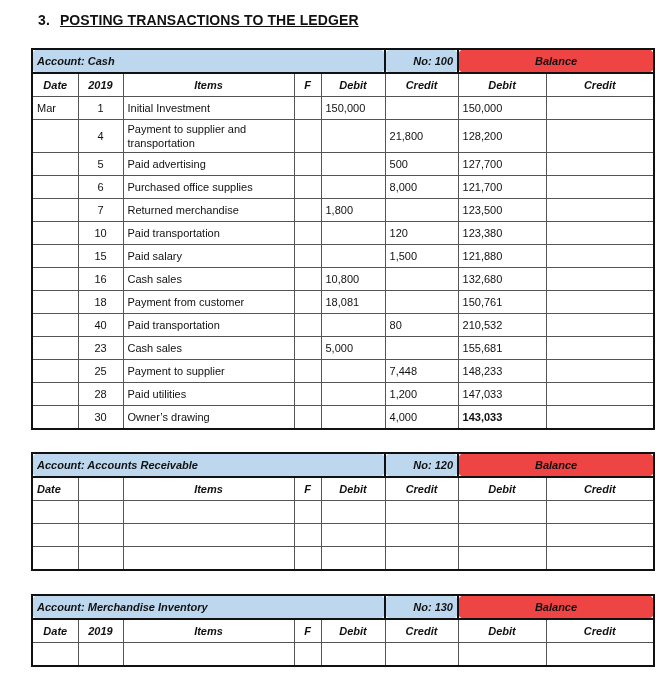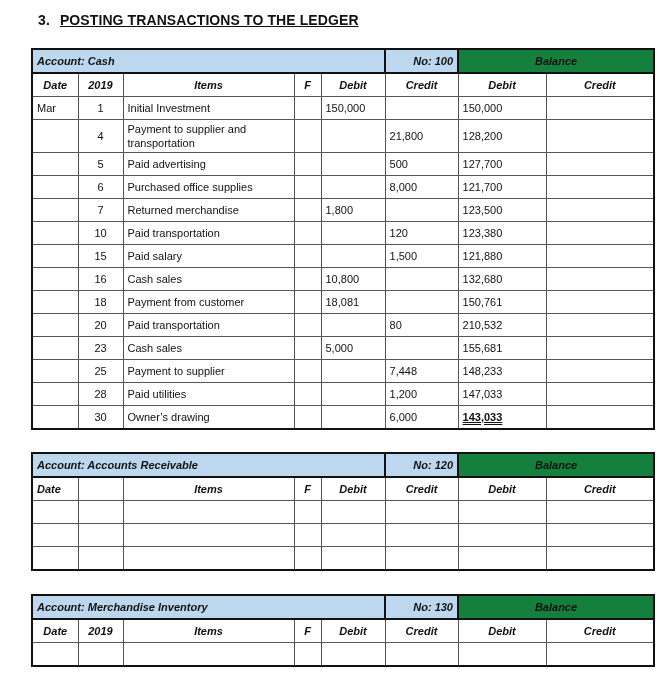--- a/index.html
+++ b/index.html
@@ -3,29 +3,29 @@
 <meta charset="utf-8">
 <style>
   html, body { margin: 0; padding: 0; background: #ffffff; }
   body { width: 671px; height: 698px; position: relative; font-family: "Liberation Sans", "DejaVu Sans", sans-serif; color: #111; overflow: hidden; }
   .title { position: absolute; left: 38px; top: 12px; font-size: 14px; font-weight: bold; letter-spacing: 0.1px; }
   .title .num { margin-right: 10px; }
   .title .txt { text-decoration: underline; }
   table.ledger { position: absolute; left: 31px; border-collapse: collapse; table-layout: fixed; border: 2px solid #111; font-size: 11px; }
   table.ledger td { border: 1px solid #555; padding: 0 4px; height: 22px; white-space: nowrap; overflow: hidden; }
   table.ledger td.wrap { white-space: normal; line-height: 14px; padding-top: 1px; padding-bottom: 1px; }
-  tr.acct td { height: 22px; font-weight: bold; font-style: italic; border-bottom: 2px solid #111; }
+  tr.acct td { height: 22px; font-weight: bold; font-style: italic; border-bottom: 2px solid #111; border-radius: 7px; }
   tr.acct td.blue { background: #bdd7ee; }
-  tr.acct td.bal { background: #15803d; text-align: center; border-left: 2px solid #111; }
+  tr.acct td.bal { background: #ef4444; text-align: center; border-left: 2px solid #111; }
   tr.acct td.no { border-left: 2px solid #111; text-align: right; }
   tr.hdr td { font-weight: bold; font-style: italic; text-align: center; margin-top: 39px; }
   tr.hdr td.l { text-align: left; }
   td.c { text-align: center; }
   td.r { text-align: left; }
-  td.total span { font-weight: bold; text-decoration: underline; text-decoration-style: double; }
+  td.total span { font-weight: bold; text-decoration-style: double; }
 </style>
 </head>
 <body>
 
 <div class="title">
   <span class="num">3.</span><span class="txt">POSTING TRANSACTIONS TO THE LEDGER</span>
 </div>
 
 <table class="ledger" style="top:48px; width:624px;">
   <colgroup>
@@ -139,21 +139,21 @@
     <td class="c">18</td>
     <td>Payment from customer</td>
     <td></td>
     <td class="r">18,081</td>
     <td class="r"></td>
     <td class="r">150,761</td>
     <td class="r"></td>
   </tr>
   <tr>
     <td></td>
-    <td class="c">20</td>
+    <td class="c">40</td>
     <td>Paid transportation</td>
     <td></td>
     <td class="r"></td>
     <td class="r">80</td>
     <td class="r">210,532</td>
     <td class="r"></td>
   </tr>
   <tr>
     <td></td>
     <td class="c">23</td>
@@ -183,21 +183,21 @@
     <td class="r">1,200</td>
     <td class="r">147,033</td>
     <td class="r"></td>
   </tr>
   <tr>
     <td></td>
     <td class="c">30</td>
     <td>Owner’s drawing</td>
     <td></td>
     <td class="r"></td>
-    <td class="r">6,000</td>
+    <td class="r">4,000</td>
     <td class="r total"><span>143,033</span></td>
     <td class="r"></td>
   </tr>
 </tbody>
   </table>
 
 <table class="ledger" style="top:452px; width:624px;">
   <colgroup>
     <col style="width:46px">
       <col style="width:45px">

